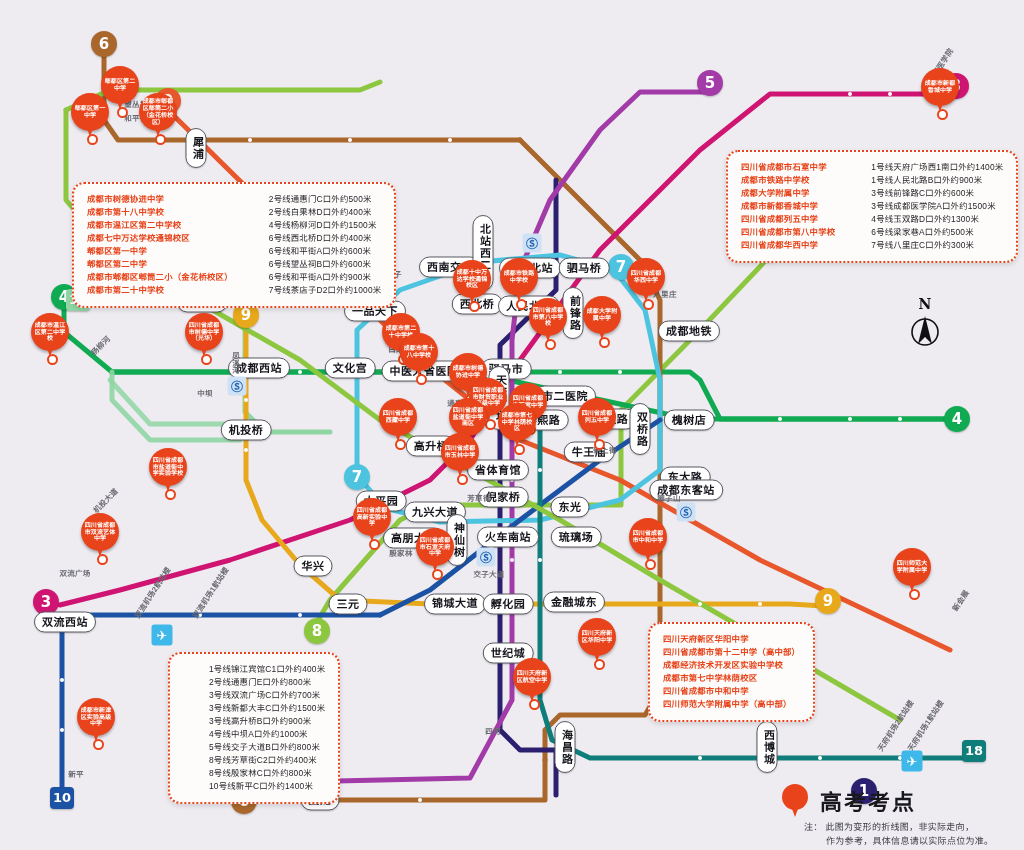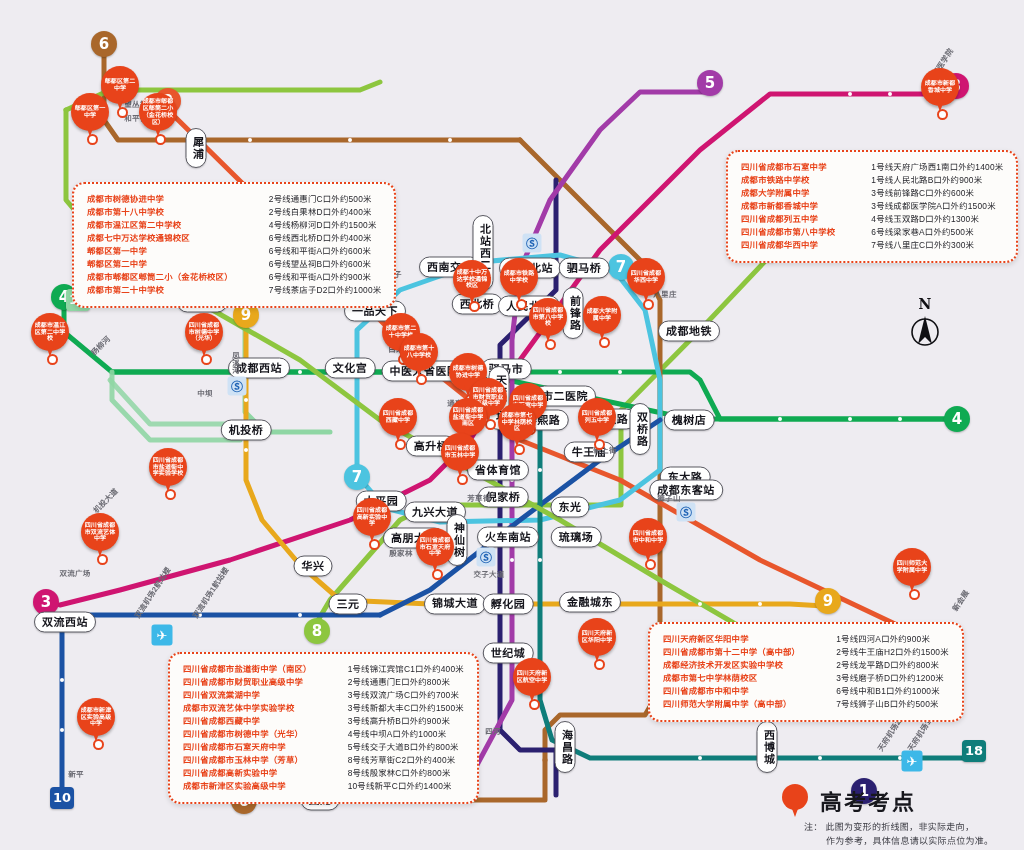--- a/index.html
+++ b/index.html
@@ -295,21 +295,21 @@
       <div class="stn" style="left: 503px; top: 497px;">倪家桥</div>
       <div class="stn" style="left: 570px; top: 507px;">东光</div>
       <div class="stn" style="left: 414px; top: 538px;">高朋大道</div>
       <div class="stn v" style="left: 457px; top: 540px;">神仙树</div>
       <div class="stn" style="left: 508px; top: 537px;">火车南站</div>
       <div class="stn" style="left: 576px; top: 537px;">琉璃场</div>
       <div class="stn" style="left: 313px; top: 566px;">华兴</div>
       <div class="stn" style="left: 348px; top: 604px;">三元</div>
       <div class="stn" style="left: 455px; top: 604px; font-family: Liberation Mono, monospace;">锦城大道</div>
       <div class="stn" style="left: 508px; top: 604px;">孵化园</div>
-      <div class="stn" style="left: 574px; top: 602px; margin-left: 16px;">金融城东</div>
+      <div class="stn" style="left: 574px; top: 602px;">金融城东</div>
       <div class="stn" style="left: 508px; top: 653px;">世纪城</div>
       <div class="stn v" style="left: 565px; top: 747px;">海昌路</div>
       <div class="stn v" style="left: 767px; top: 747px;">西博城</div>
       <div class="stn" style="left: 65px; top: 622px;">双流西站</div>
       <div class="stn" style="left: 320px; top: 800px;">回龙</div>
     </div>
 
   <div id="tinies">
       <div class="tiny" style="left: 136px; top: 103px;">望丛祠</div>
       <div class="tiny" style="left: 136px; top: 117px;">和平街</div>
@@ -612,32 +612,20 @@
           <div class="loc">3号线成都医学院A口外约1500米</div>
           <div class="loc">4号线玉双路D口外约1300米</div>
           <div class="loc">6号线梁家巷A口外约500米</div>
           <div class="loc">7号线八里庄C口外约300米</div>
         </div>
     </div>
   </div>
 
   <div class="infobox" id="box-bl" style="left:168px;top:652px;">
     <div class="inforow">
-      <div class="col">
-          <div class="sch">四川省成都市盐道街中学（南区）</div>
-          <div class="sch">四川省成都市财贸职业高级中学</div>
-          <div class="sch">四川省双流棠湖中学</div>
-          <div class="sch">成都市双流艺体中学实验学校</div>
-          <div class="sch">四川省成都西藏中学</div>
-          <div class="sch">四川省成都市树德中学（光华）</div>
-          <div class="sch">四川省成都市石室天府中学</div>
-          <div class="sch">四川省成都市玉林中学（芳草）</div>
-          <div class="sch">四川省成都高新实验中学</div>
-          <div class="sch">成都市新津区实验高级中学</div>
-        </div>
       <div class="col right">
           <div class="loc">1号线锦江宾馆C1口外约400米</div>
           <div class="loc">2号线通惠门E口外约800米</div>
           <div class="loc">3号线双流广场C口外约700米</div>
           <div class="loc">3号线新都大丰C口外约1500米</div>
           <div class="loc">3号线高升桥B口外约900米</div>
           <div class="loc">4号线中坝A口外约1000米</div>
           <div class="loc">5号线交子大道B口外约800米</div>
           <div class="loc">8号线芳草街C2口外约400米</div>
           <div class="loc">8号线殷家林C口外约800米</div>
@@ -649,28 +637,20 @@
   <div class="infobox" id="box-br" style="left:648px;top:622px;">
     <div class="inforow">
       <div class="col">
           <div class="sch">四川天府新区华阳中学</div>
           <div class="sch">四川省成都市第十二中学（高中部）</div>
           <div class="sch">成都经济技术开发区实验中学校</div>
           <div class="sch">成都市第七中学林荫校区</div>
           <div class="sch">四川省成都市中和中学</div>
           <div class="sch">四川师范大学附属中学（高中部）</div>
         </div>
-      <div class="col right">
-          <div class="loc">1号线四河A口外约900米</div>
-          <div class="loc">2号线牛王庙H2口外约1500米</div>
-          <div class="loc">2号线龙平路D口外约800米</div>
-          <div class="loc">3号线磨子桥D口外约1200米</div>
-          <div class="loc">6号线中和B1口外约1000米</div>
-          <div class="loc">7号线狮子山B口外约500米</div>
-        </div>
     </div>
   </div>
 
 
   <div class="compass" style="left:908px;top:296px;">
     <div class="n">N</div>
     <svg width="34" height="36" viewBox="0 0 34 36">
       <circle cx="17" cy="20" r="13" fill="none" stroke="#101014" stroke-width="1.6"></circle>
       <path d="M17,4 L24,32 L17,25 L10,32 Z" fill="#101014"></path>
     </svg>

